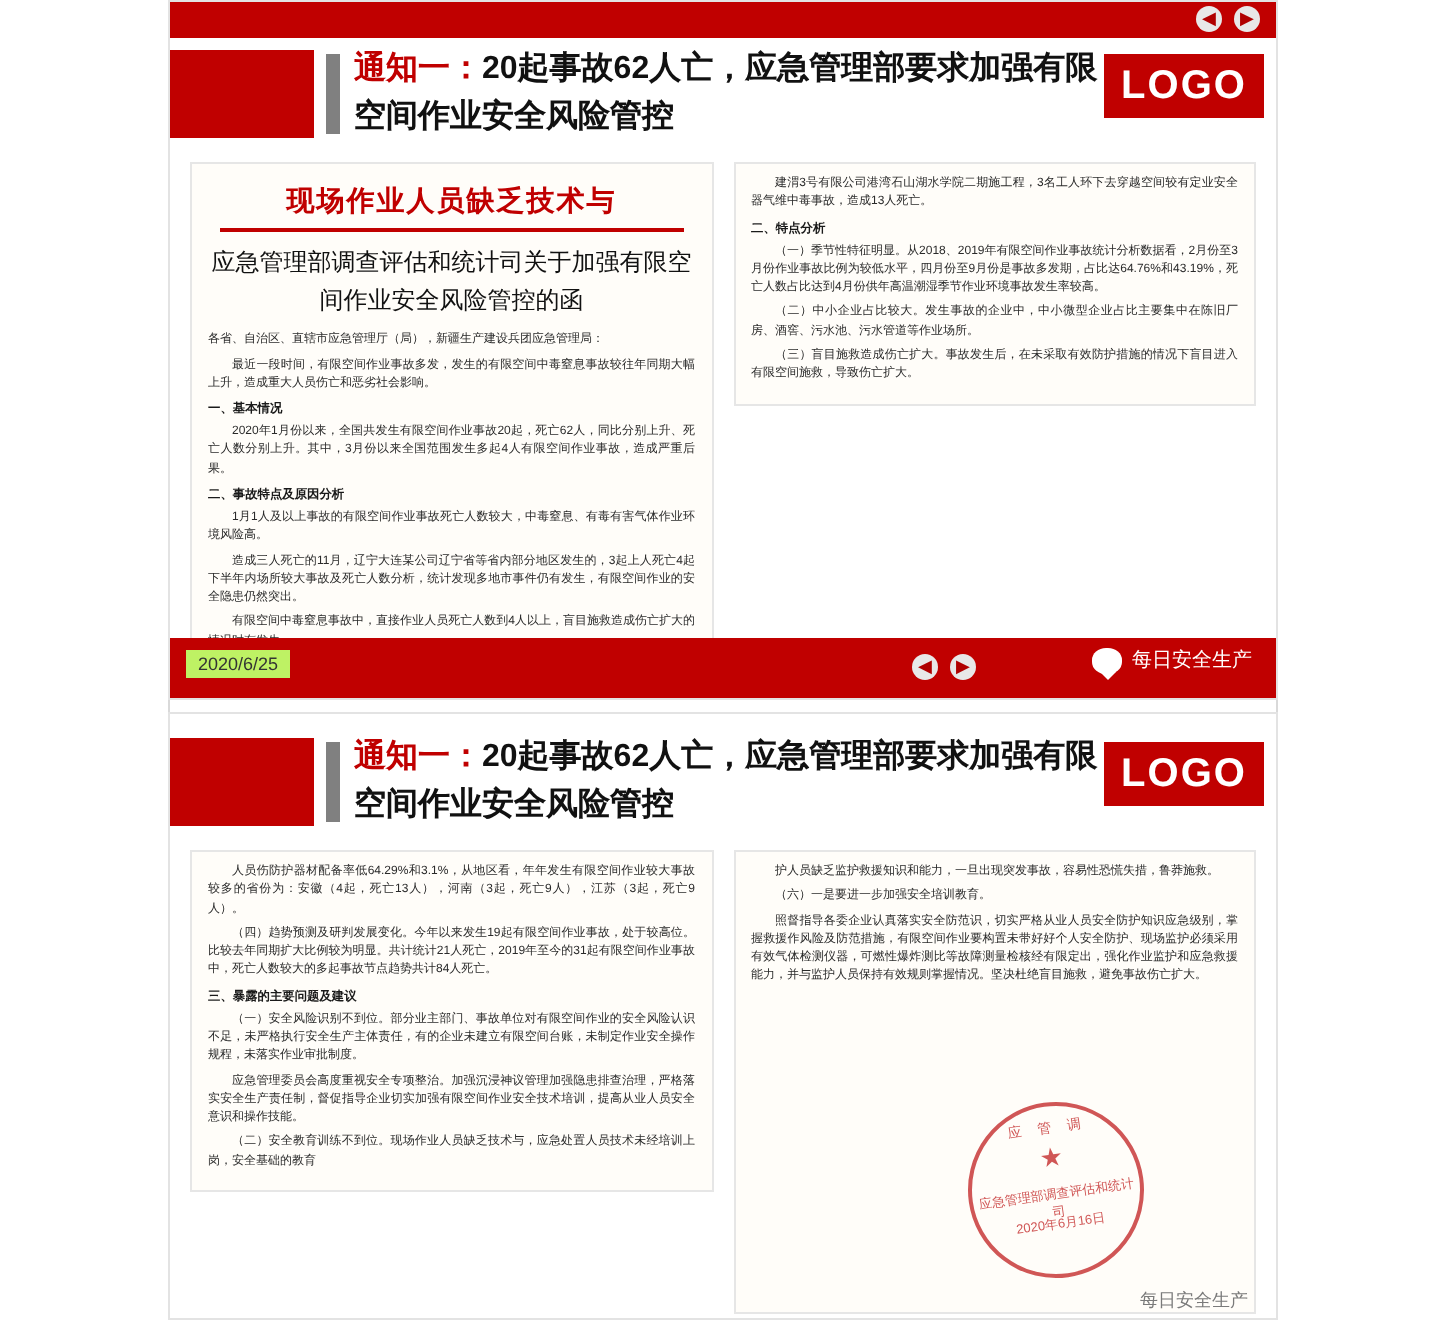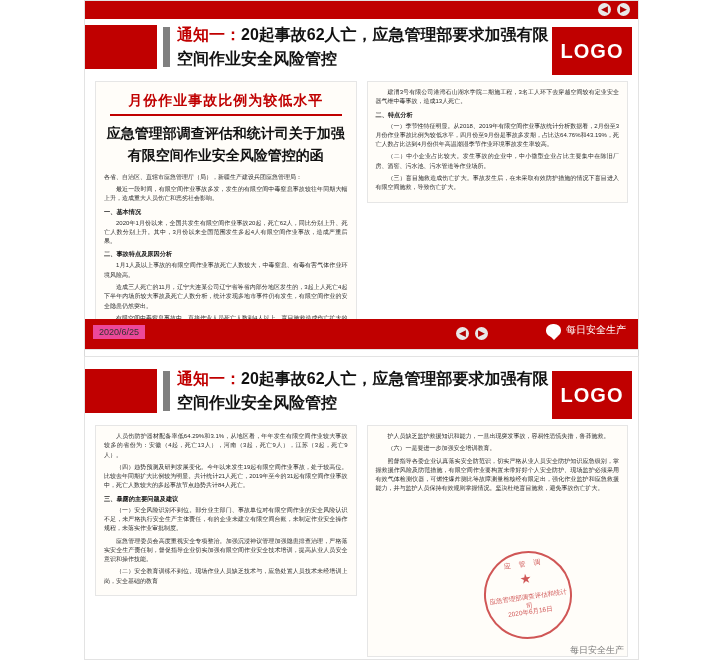--- a/index.html
+++ b/index.html
@@ -23,38 +23,38 @@
   .topbar{position:absolute;left:0;right:0;top:0;height:18px;background:#c00000;}
   .arrows{position:absolute;right:8px;top:2px;display:flex;gap:6px;}
   .arrow-btn{width:13px;height:13px;border-radius:50%;background:#e8e8e8;color:#b00000;font-size:9px;line-height:13px;text-align:center;}
 
   
   .header{position:relative;height:62px;}
   .red-block{position:absolute;left:0;top:6px;width:72px;height:44px;background:#c00000;}
   .gray-bar{position:absolute;left:78px;top:8px;width:7px;height:40px;background:#808080;}
   .title{position:absolute;left:92px;top:4px;width:380px;font-size:16px;font-weight:bold;line-height:1.5;color:#111;}
   .title .tag{color:#c00000;}
-  .logo{position:absolute;right:6px;top:8px;width:80px;height:48px;background:#c00000;color:#fff;font-size:20px;font-weight:bold;letter-spacing:1px;display:flex;align-items:center;justify-content:center;}
+  .logo{position:absolute;right:6px;top:8px;width:80px;height:32px;background:#c00000;color:#fff;font-size:20px;font-weight:bold;letter-spacing:1px;display:flex;align-items:center;justify-content:center;}
 
   
   .docarea{position:relative;display:flex;gap:10px;padding:0 10px;}
   .doccol{flex:1;background:#fff;}
   .doc-img{border:1px solid #e6e6e6;background:#fffdf9;padding:6px 8px;box-sizing:border-box;}
 
   .redhead{color:#c00000;font-weight:bold;text-align:center;font-size:14px;letter-spacing:1px;padding:4px 0 2px;}
   .redline{height:2px;background:#c00000;margin:2px 6px 6px;}
-  .doc-title{text-align:center;font-size:14px;font-weight:bold;line-height:1.6;margin:4px 0 6px;color:#111;}
+  .doc-title{text-align:center;font-size:12px;font-weight:normal;line-height:1.6;margin:4px 0 6px;color:#111;}
   .para{font-size:6px;line-height:1.55;color:#2a2a2a;text-align:justify;text-justify:inter-ideograph;margin:0 0 3px;}
   .para.indent{text-indent:12px;}
   .sec{font-size:6.2px;font-weight:bold;line-height:1.6;margin:3px 0 2px;color:#1a1a1a;}
   .underline{border-bottom:1px solid #c06060;}
 
   
   .footer{position:absolute;left:0;right:0;bottom:0;height:30px;background:#c00000;}
-  .date-chip{position:absolute;left:8px;top:6px;background:#ec4899;color:#333;font-size:9px;padding:2px 6px;}
+  .date-chip{position:absolute;left:8px;top:6px;background:#bef264;color:#333;font-size:9px;padding:2px 6px;}
   .wechat{position:absolute;right:12px;top:4px;display:flex;align-items:center;gap:5px;color:#fff;font-size:10px;}
   .wechat-ico{width:15px;height:13px;background:#fff;border-radius:7px/6px;position:relative;}
   .wechat-ico:after{content:"";position:absolute;left:4px;bottom:-3px;border-left:4px solid transparent;border-right:4px solid transparent;border-top:4px solid #fff;}
   .footer .arrows{top:8px;right:150px;}
 
   
   .seal{position:absolute;right:56px;bottom:18px;width:84px;height:84px;border:2px solid #c83a3a;border-radius:50%;color:#c83a3a;opacity:.85;transform:rotate(-8deg);}
   .seal .star{position:absolute;left:50%;top:18px;transform:translateX(-50%);font-size:13px;color:#c83a3a;}
   .seal .l1{position:absolute;left:0;right:0;top:6px;text-align:center;font-size:7px;letter-spacing:3px;}
   .seal .l2{position:absolute;left:0;right:0;top:40px;text-align:center;font-size:6.5px;}
@@ -83,21 +83,21 @@
       <div class="gray-bar"></div>
       <div class="title">
         <span class="tag">通知一：</span><span>20起事故62人亡，应急管理部要求加强有限空间作业安全风险管控</span>
       </div>
       <div class="logo">LOGO</div>
     </div>
 
     <div class="docarea">
       <div class="doccol">
         <div class="doc-img">
-          <div class="redhead">月份作业事故比例为较低水平</div>
+          <div class="redhead">现场作业人员缺乏技术与</div>
           <div class="redline"></div>
           <div class="doc-title">应急管理部调查评估和统计司关于加强有限空间作业安全风险管控的函</div>
           <div class="para">各省、自治区、直辖市应急管理厅（局），新疆生产建设兵团应急管理局：</div>
           <div class="para indent">最近一段时间，有限空间作业事故多发，发生的有限空间中毒窒息事故较往年同期大幅上升，造成重大人员伤亡和恶劣社会影响。</div>
           <div class="sec">一、基本情况</div>
           <div class="para indent">2020年1月份以来，全国共发生有限空间作业事故20起，死亡62人，同比分别上升、死亡人数分别上升。其中，3月份以来全国范围发生多起4人有限空间作业事故，造成严重后果。</div>
           <div class="sec">二、事故特点及原因分析</div>
           <div class="para indent">1月1人及以上事故的有限空间作业事故死亡人数较大，中毒窒息、有毒有害气体作业环境风险高。</div>
           <div class="para indent">造成三人死亡的11月，辽宁大连某公司辽宁省等省内部分地区发生的，3起上人死亡4起下半年内场所较大事故及死亡人数分析，统计发现多地市事件仍有发生，有限空间作业的安全隐患仍然突出。</div>
           <div class="para indent underline">有限空间中毒窒息事故中，直接作业人员死亡人数到4人以上，盲目施救造成伤亡扩大的情况时有发生。</div>

